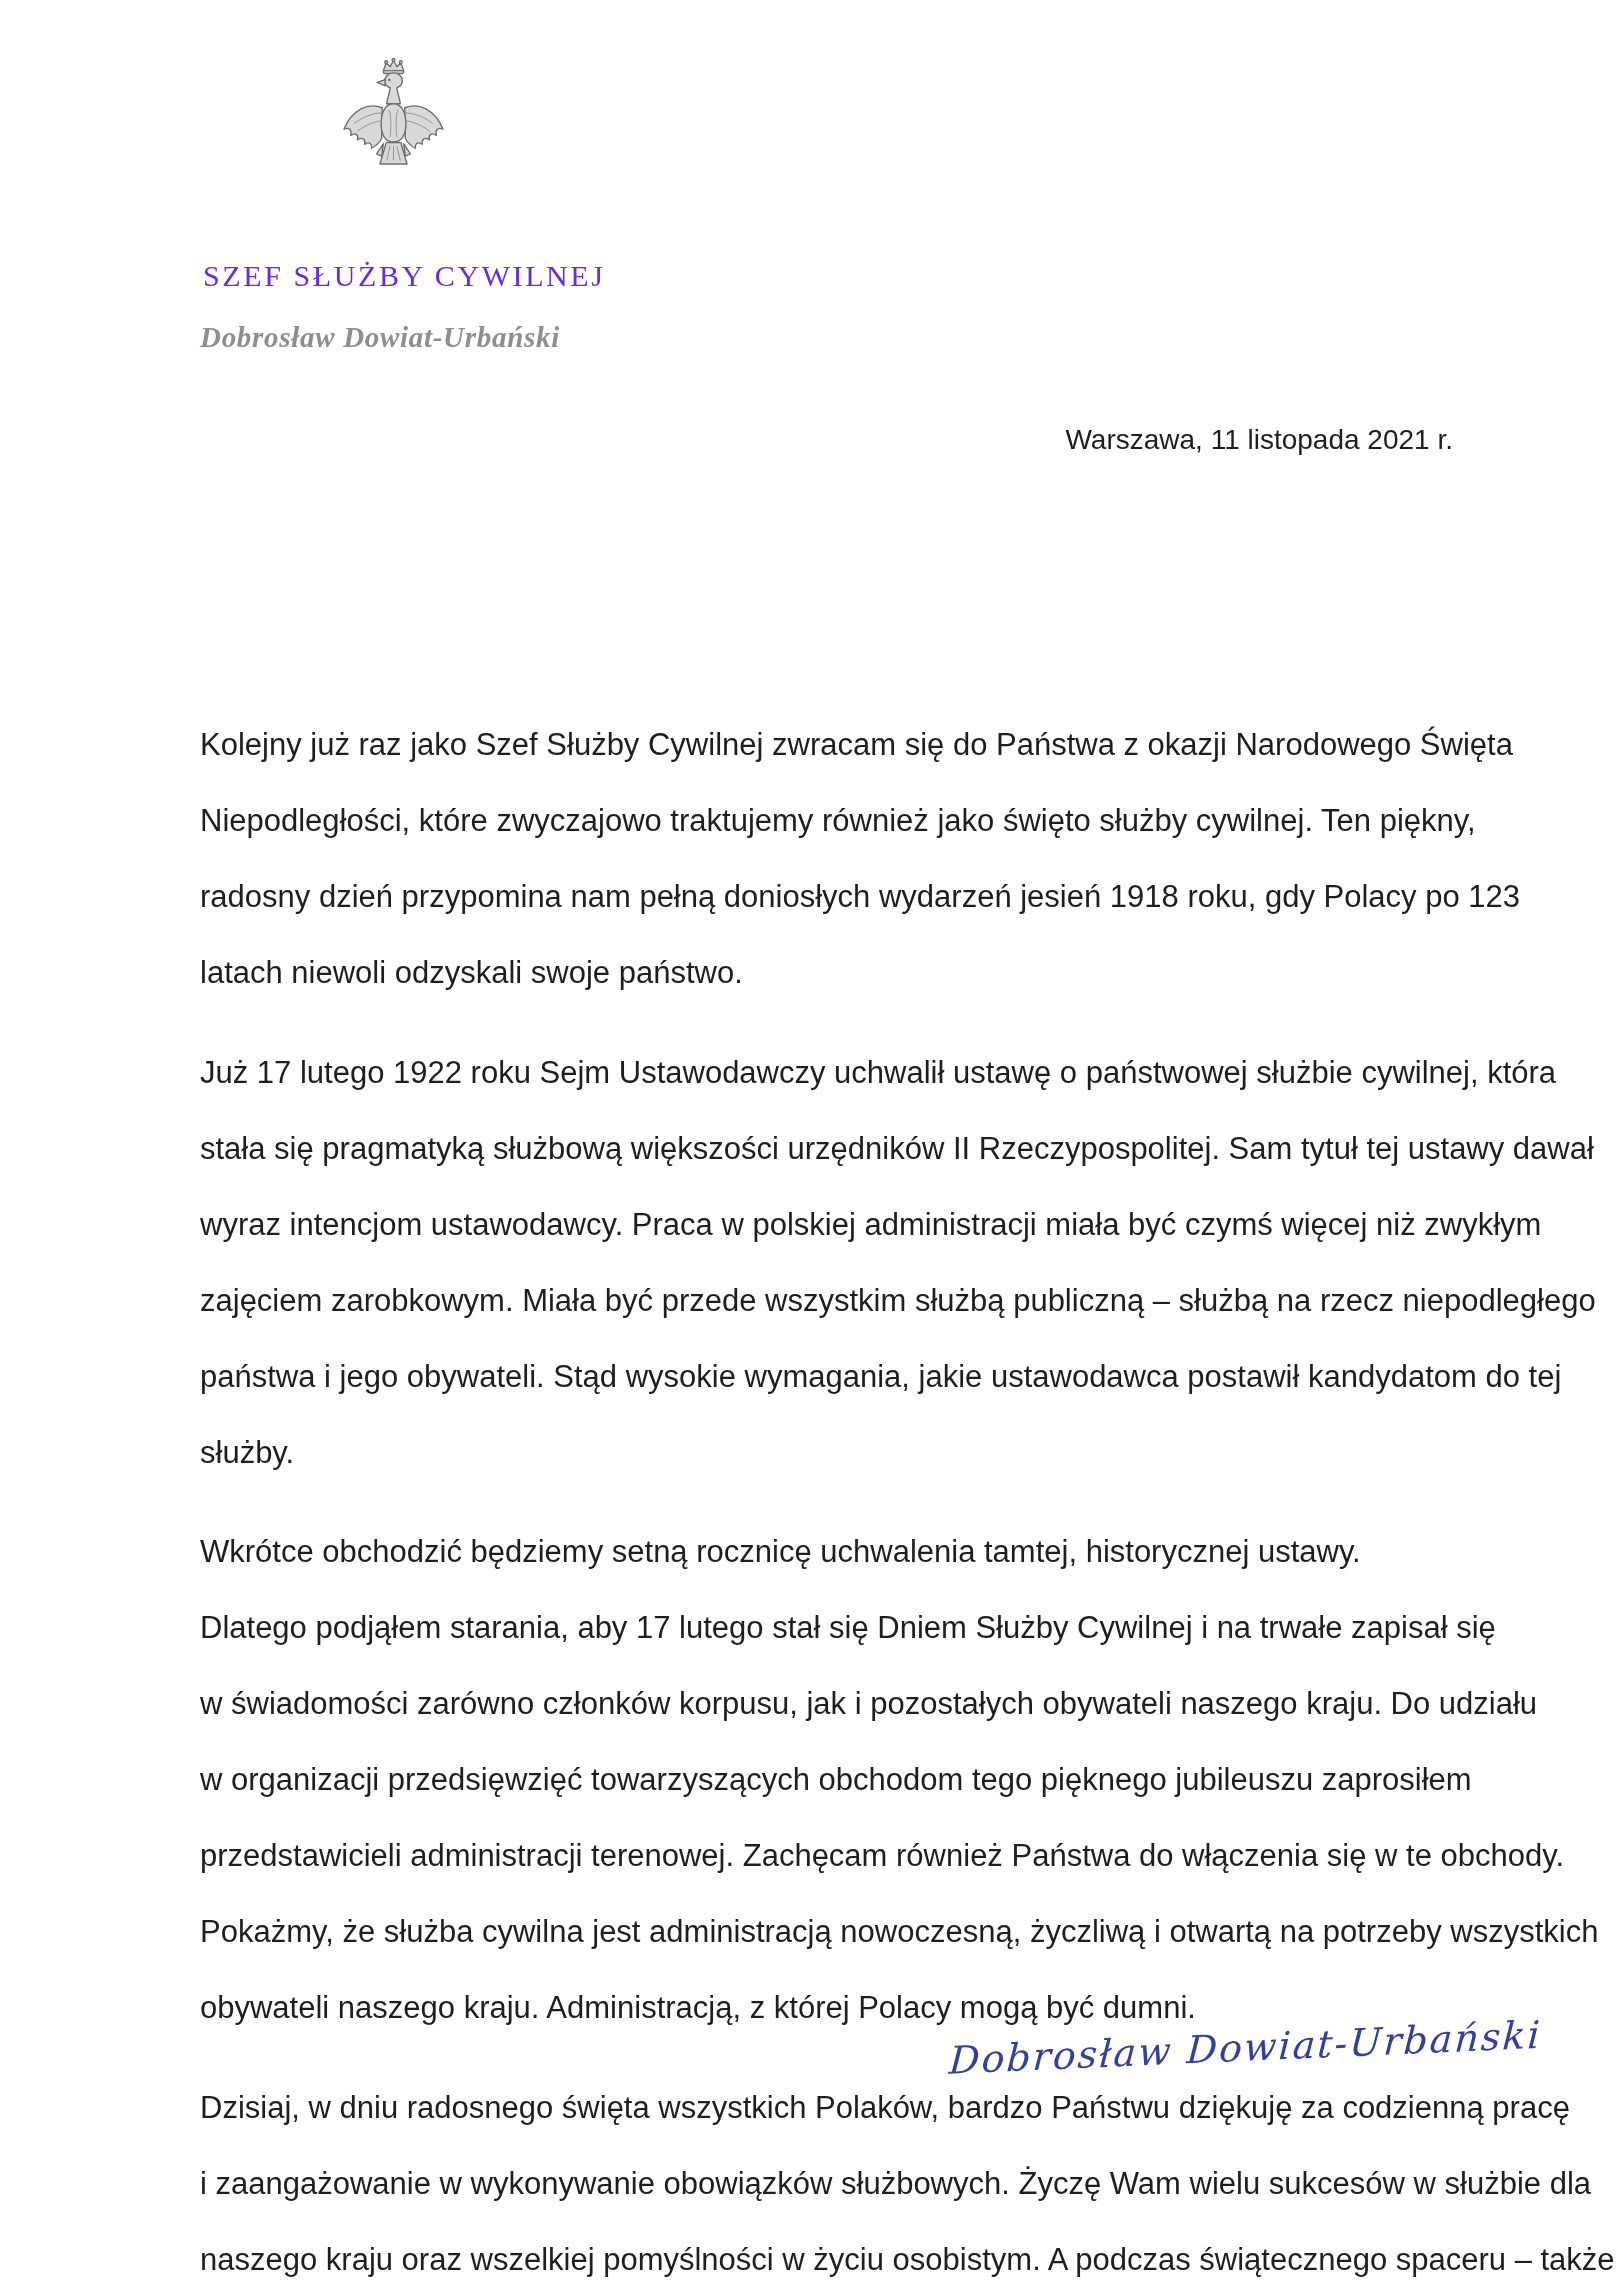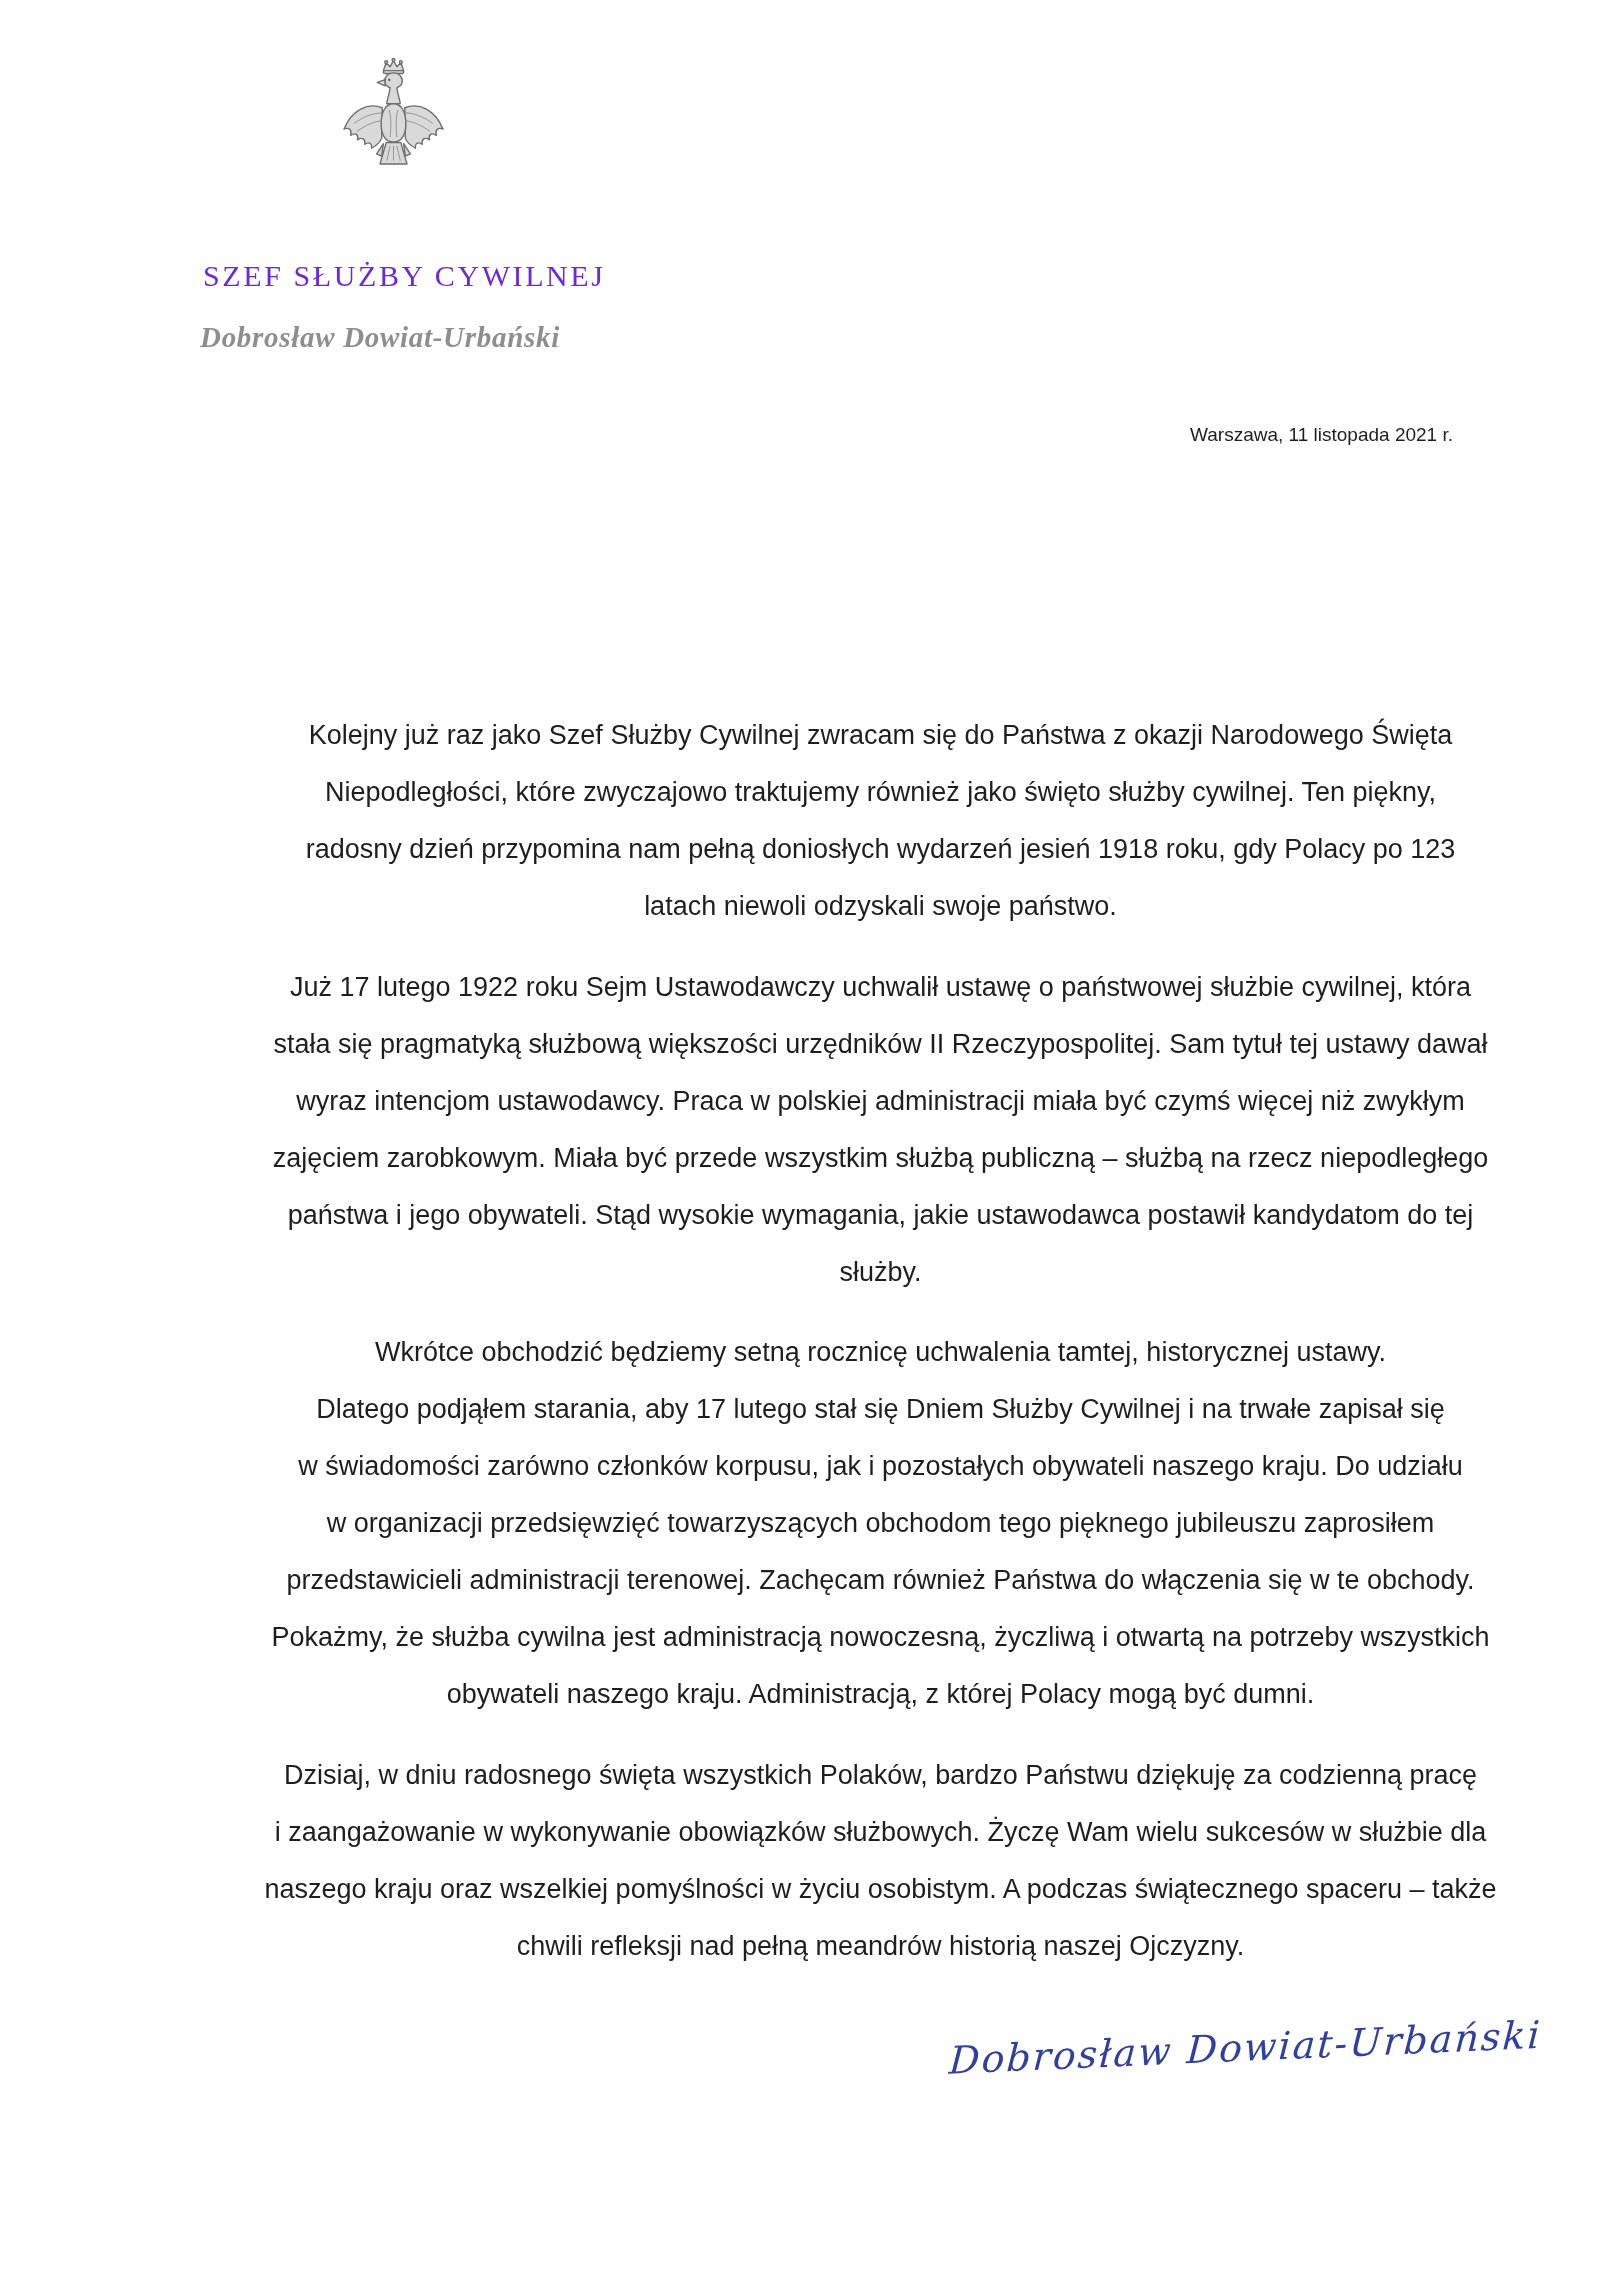--- a/index.html
+++ b/index.html
@@ -48,21 +48,21 @@
     white-space: pre;
   }
 
   
   .dateline {
     position: absolute;
     left: 200px;
     top: 424px;
     width: 1253px;
     text-align: right;
-    font-size: 19px;
+    font-size: 28px;
     white-space: pre;
   }
 
   
   .salutation {
     position: absolute;
     left: 200px;
     top: 584px;
     font-size: 27.5px;
     white-space: pre;
@@ -70,25 +70,24 @@
 
   
   .letter-body {
     position: absolute;
     left: 200px;
     top: 707px;
     width: 1361px;
   }
   .para {
     margin: 0 0 23.6px 0;
-    font-size: 27px;
-    line-height: 57px;
+    font-size: 31px;
+    line-height: 76px;
     white-space: pre; 
     color: #1e1e1e;
-    text-align: center;
   }
 
   
   .signature {
     position: absolute;
     left: 949px;
     top: 2027px;
     width: 536px;
     text-align: center;
     font-family: "DejaVu Serif", serif;

